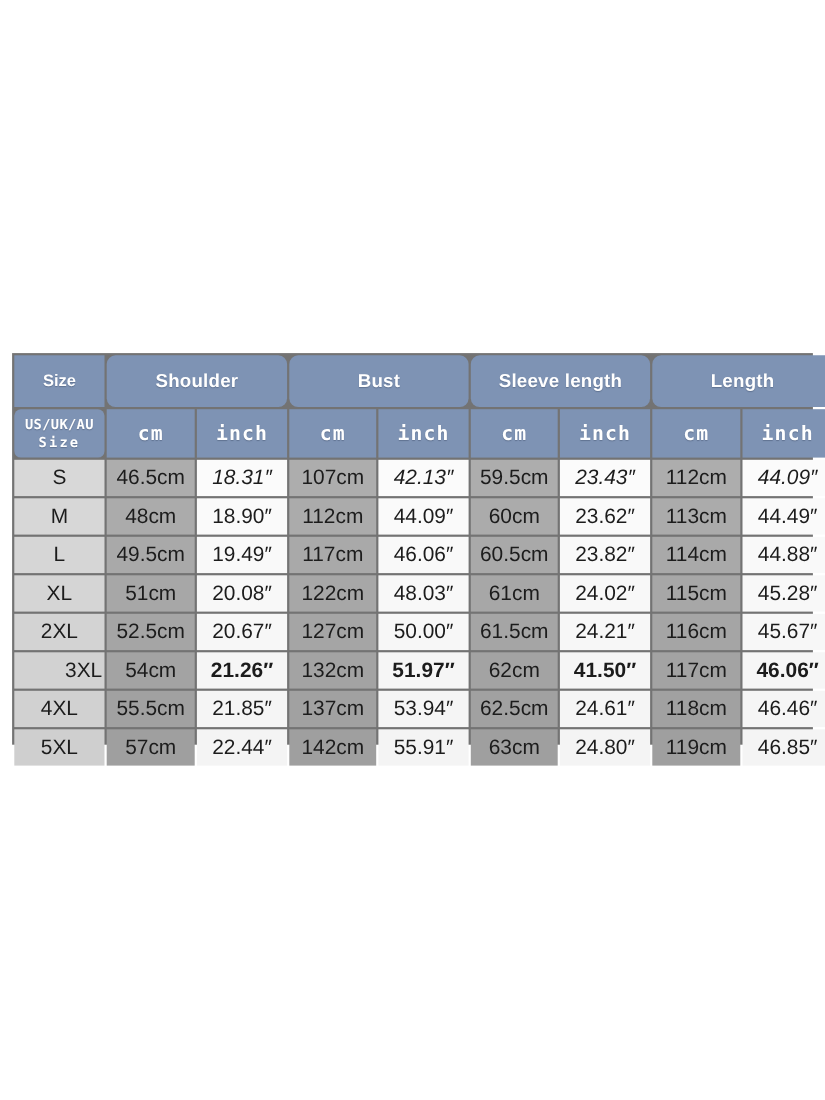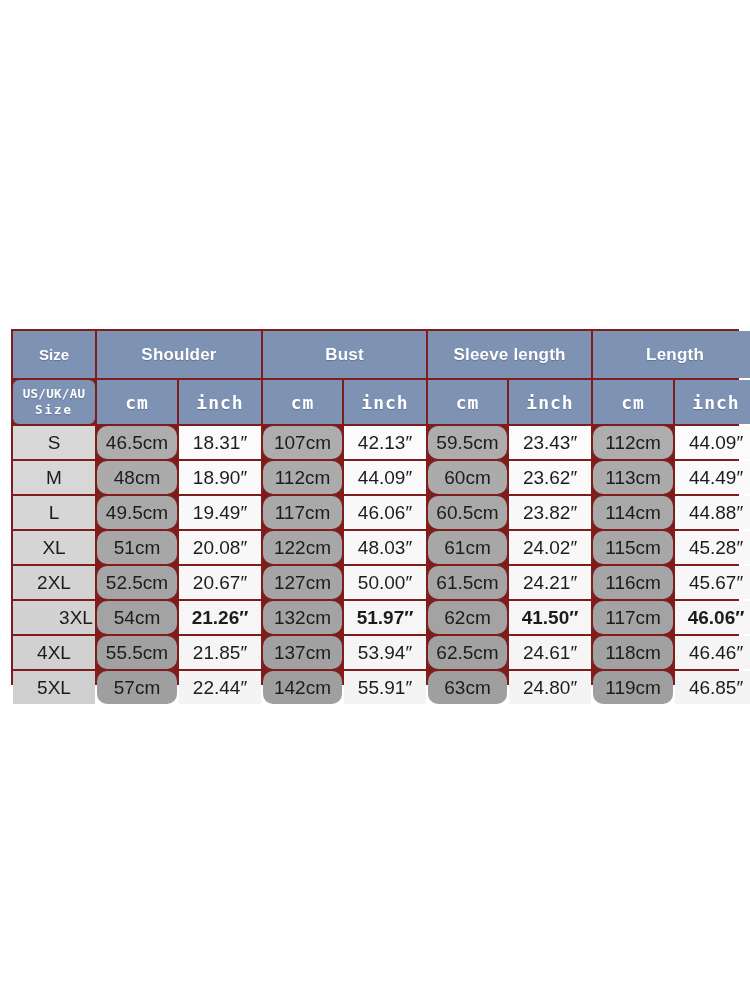--- a/index.html
+++ b/index.html
@@ -11,24 +11,24 @@
     height: 1000px;
     background: #ffffff;
     font-family: "Liberation Sans", sans-serif;
     overflow: hidden;
     position: relative;
   }
 
   #size-chart-wrap {
     position: absolute;
     left: 11px;
-    top: 329px;
+    top: 321px;
     width: 728px;
     height: 356px;
-    background: #7f1d1d;
+    background: #737373;
   }
 
   table.size-table {
     width: 728px;
     border-collapse: separate;
     border-spacing: 2px 2px;
     table-layout: fixed;
   }
 
   table.size-table td {
@@ -41,20 +41,21 @@
 
   
   .hdr-group {
     background: #7e93b4;
     color: #ffffff;
     height: 47px;
     font-size: 17px;
     font-weight: bold;
     letter-spacing: .2px;
     text-shadow: 0 1px 1px rgba(40,55,80,.35);
+    border-radius: 8px;
   }
   .hdr-size {
     background: #7e93b4;
     color: #ffffff;
     height: 47px;
     font-size: 15px;
     font-weight: bold;
     text-shadow: 0 1px 1px rgba(40,55,80,.35);
   }
   .hdr-sub {
@@ -89,21 +90,20 @@
     color: #1c1c1c;
     font-weight: 500;
   }
   td.c-size {
     background: #d6d6d6;
     font-size: 19px;
   }
   td.c-cm {
     background: #a9a9a9;
     font-size: 19px;
-    border-radius: 10px;
   }
   td.c-inch {
     background: #f7f7f7;
     font-size: 19px;
   }
   
   tr.r0 td.c-cm { background: #adadad; }
   tr.r1 td.c-cm { background: #ababab; }
   tr.r2 td.c-cm { background: #a9a9a9; }
   tr.r3 td.c-cm { background: #a7a7a7; margin-left: 12px; }
@@ -114,21 +114,21 @@
 
   tr.r0 td.c-size { background: #d8d8d8; }
   tr.r1 td.c-size { background: #d7d7d7; }
   tr.r2 td.c-size { background: #d6d6d6; }
   tr.r3 td.c-size { background: #d5d5d5; }
   tr.r4 td.c-size { background: #d3d3d3; }
   tr.r5 td.c-size { background: #d2d2d2; padding-left: 44px; }
   tr.r6 td.c-size { background: #d1d1d1; }
   tr.r7 td.c-size { background: #cfcfcf; }
 
-  tr.r0 td.c-inch { background: #fbfbfb; }
+  tr.r0 td.c-inch { background: #fbfbfb; font-style: italic; }
   tr.r1 td.c-inch { background: #fafafa; }
   tr.r2 td.c-inch { background: #f9f9f9; }
   tr.r3 td.c-inch { background: #f8f8f8; }
   tr.r4 td.c-inch { background: #f7f7f7; }
   tr.r5 td.c-inch { background: #f6f6f6; font-weight: bold; }
   tr.r6 td.c-inch { background: #f5f5f5; }
   tr.r7 td.c-inch { background: #f4f4f4; }
 </style>
 </head>
 <body>

